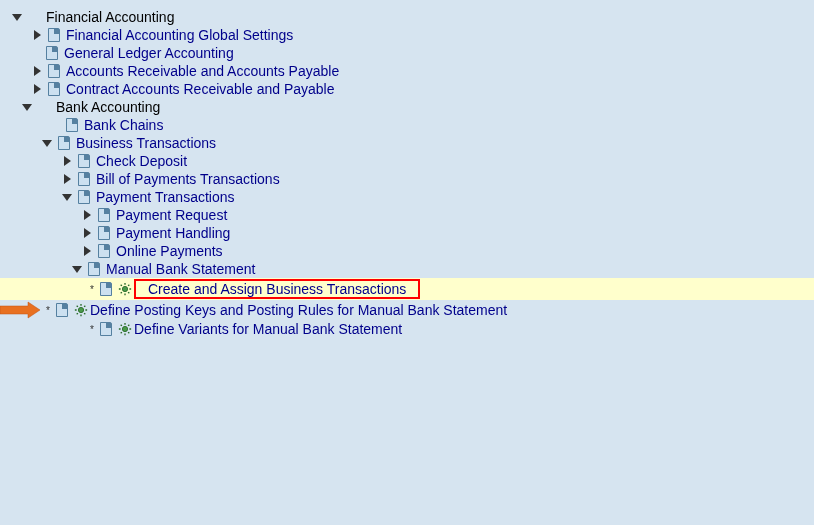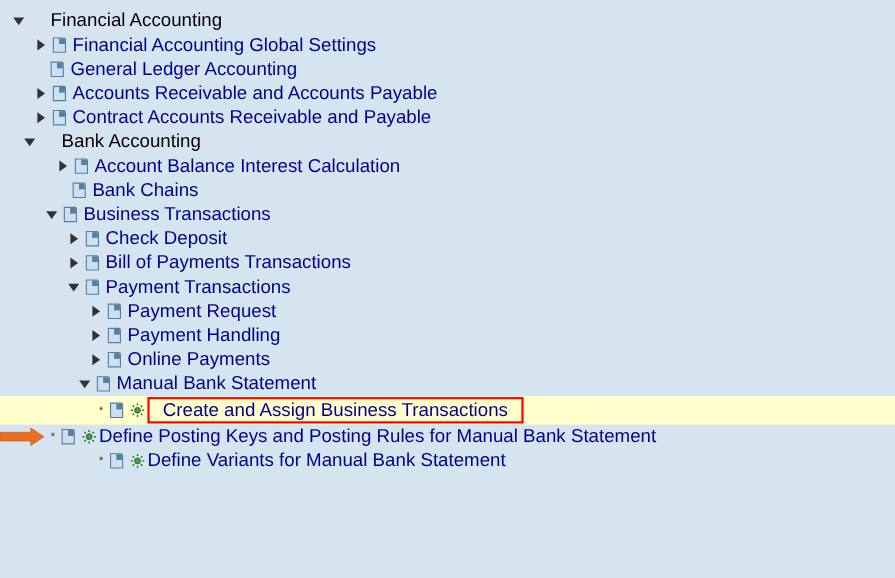--- a/index.html
+++ b/index.html
@@ -84,21 +84,21 @@
     .doc-icon-blue {
       background: #cce0f0;
       border-color: #5580a0;
     }
     .doc-icon-blue::before {
       background: #5580a0;
       border-color: #5580a0;
     }
     .label {
       color: #00008b;
-      font-size: 17px;
+      font-size: 14px;
       cursor: pointer;
       text-align: center;
     }
     .label-black {
       color: #000;
       cursor: default;
     }
     .gear-svg {
       width: 14px;
       height: 14px;
@@ -182,30 +182,20 @@
 
   <div class="tree-item">
     <span class="indent" style="width:20px"></span>
     <span class="toggle">
       <span class="toggle-triangle-down"></span>
     </span>
     <span class="node-icon"></span>
     <span class="label label-black">Bank Accounting</span>
   </div>
 
-  <div class="tree-item">
-    <span class="indent" style="width:50px"></span>
-    <span class="toggle">
-      <span class="toggle-triangle-right"></span>
-    </span>
-    <span class="node-icon">
-      <span class="doc-icon doc-icon-blue"></span>
-    </span>
-    <span class="label">Account Balance Interest Calculation</span>
-  </div>
 
 
   <div class="tree-item">
     <span class="indent" style="width:50px"></span>
     <span class="spacer"></span>
     <span class="node-icon">
       <span class="doc-icon doc-icon-blue"></span>
     </span>
     <span class="label">Bank Chains</span>
   </div>

